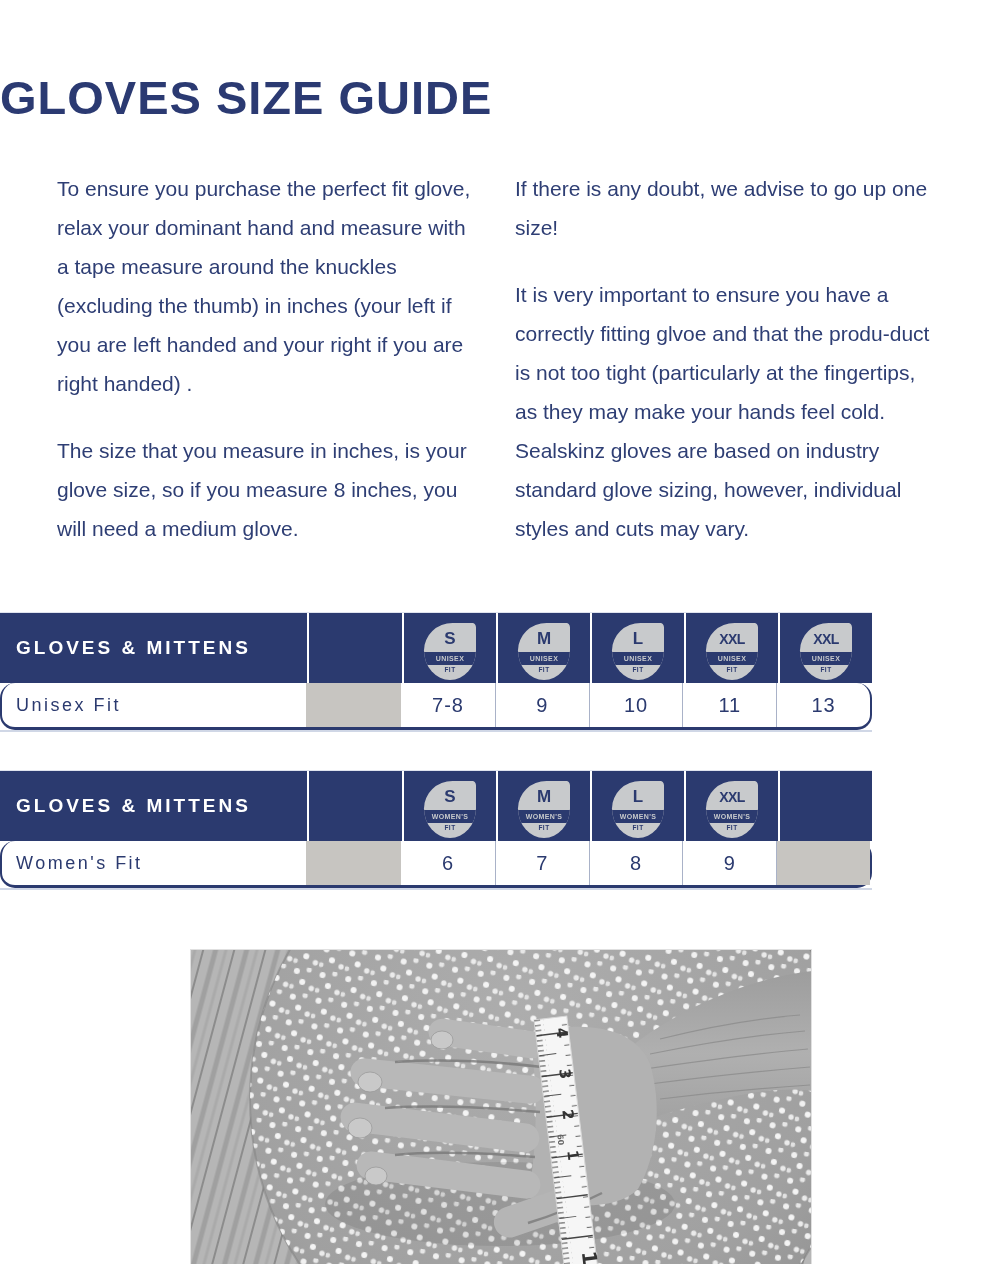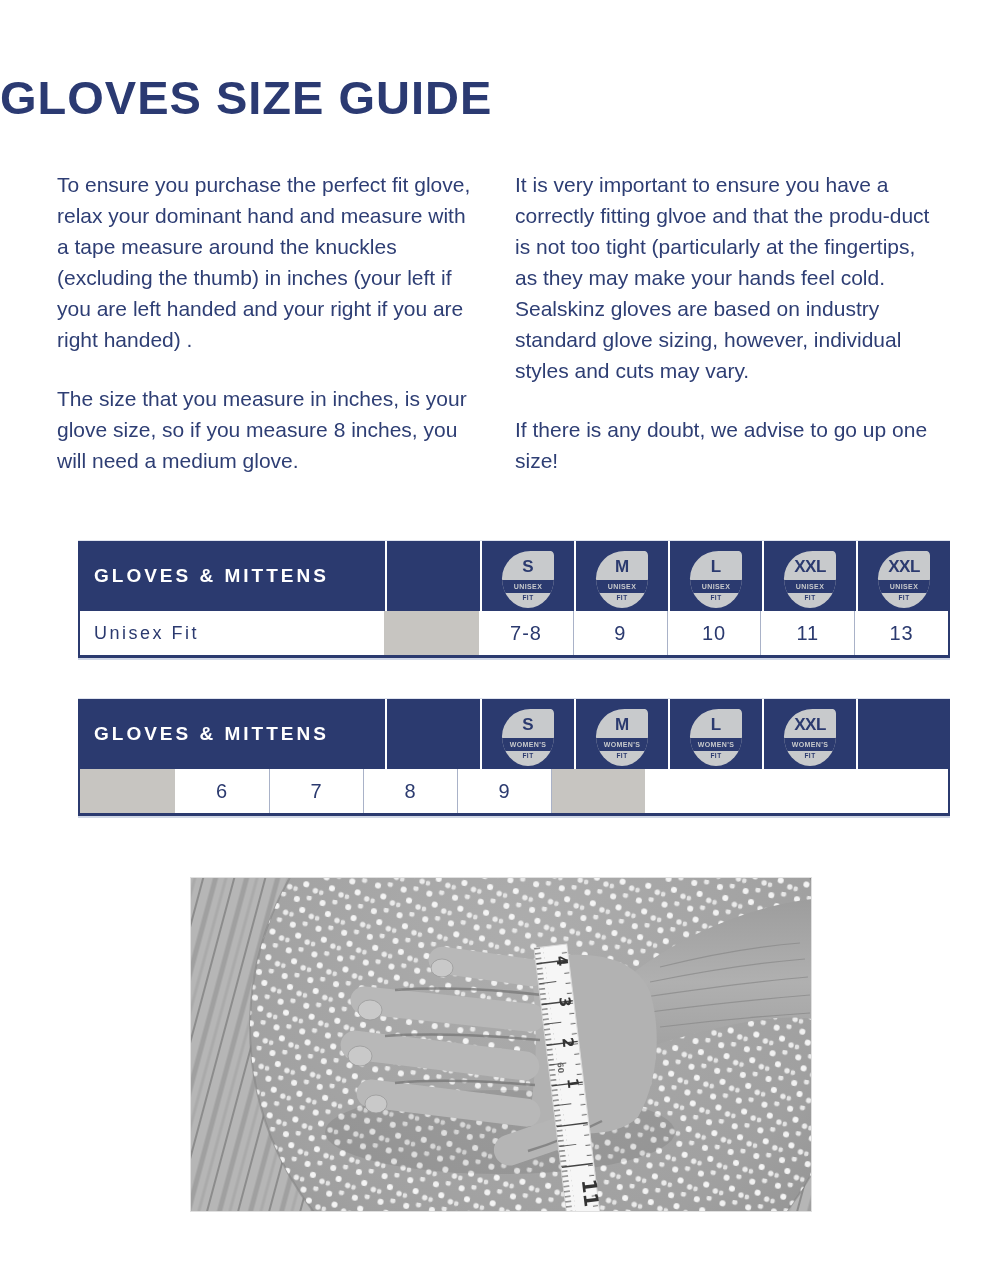--- a/index.html
+++ b/index.html
@@ -19,27 +19,26 @@
   }
   .intro{
     display:flex;
     gap:34px;
     margin:44px 60px 0 57px;
   }
   .intro .col{width:424px;}
   .intro p{
     margin:0 0 28px 0;
     font-size:21px;
-    line-height:31px;
+    line-height:39px;
     color:#2e3e74;
   }
   
   .size-table{
     width:872px;
-    margin-left:78px;
     box-shadow:0 2px 0 rgba(170,182,210,.55), 0 -1px 0 #dfe3ee;
   }
   .size-table.first{margin-top:37px;}
   .size-table.second{margin-top:41px;}
   .t-head{
     display:flex;
     height:70px;
     background:#2b3a6f;
   }
   .h-label{
@@ -54,20 +53,21 @@
     display:flex;align-items:center;justify-content:center;
   }
   .t-body{
     display:flex;
     height:44px;
     border-left:2px solid #2b3a6f;
     border-right:2px solid #2b3a6f;
     border-bottom:3px solid #2b3a6f;
     box-sizing:content-box;
     background:#ffffff;
+    border-radius:15px;
   }
   .b-label{
     width:305px;
     display:flex;align-items:center;
     padding-left:14px;box-sizing:border-box;
     font-size:18px;letter-spacing:2.5px;color:#2b3a6f;
   }
   .b-gap{width:95px;background:#c7c5c1;}
   .b-val{
     width:94px;
@@ -87,21 +87,21 @@
     margin-top:6px;
     background:#c8cacc;
     border-radius:55% 7% 50% 50% / 48% 8% 52% 52%;
     overflow:hidden;
     text-align:center;
   }
   .badge-size{
     height:29px;line-height:32px;
     font-size:17px;font-weight:bold;color:#2b3a6f;
   }
-  .badge.xxl .badge-size{font-size:17px;letter-spacing:-0.5px;}
+  .badge.xxl .badge-size{font-size:14px;letter-spacing:-0.5px;}
   .badge-band{
     position:absolute;left:0;right:0;top:29px;height:13px;
     background:#2b3a6f;
     color:#c8cacc;font-size:7px;font-weight:bold;letter-spacing:.4px;
     line-height:13px;
   }
   .badge-fit{
     position:absolute;left:0;right:0;top:43px;
     font-size:6.5px;font-weight:bold;letter-spacing:.5px;color:#2b3a6f;
   }
@@ -117,22 +117,22 @@
 <main>
 
   <h1 class="page-title">GLOVES SIZE GUIDE</h1>
 
   <section class="intro">
     <div class="col">
       <p>To ensure you purchase the perfect fit glove, relax your dominant hand and measure with a tape measure around the knuckles (excluding the thumb) in inches (your left if you are left handed and your right if you are right handed) .</p>
       <p>The size that you measure in inches, is your glove size, so if you measure 8 inches, you will need a medium glove.</p>
     </div>
     <div class="col">
+      <p>If there is any doubt, we advise to go up one size!</p>
       <p>It is very important to ensure you have a correctly fitting glvoe and that the produ-duct is not too tight (particularly at the fingertips, as they may make your hands feel cold. Sealskinz gloves are based on industry standard glove sizing, however, individual styles and cuts may vary.</p>
-      <p>If there is any doubt, we advise to go up one size!</p>
     </div>
   </section>
 
   <section class="size-table first">
     <div class="t-head">
       <div class="h-label">GLOVES &amp; MITTENS</div>
       <div class="h-gap"></div>
       <div class="h-badge">
         <div class="badge">
           <div class="badge-size">S</div>
@@ -208,20 +208,21 @@
       <div class="h-badge">
         <div class="badge xxl">
           <div class="badge-size">XXL</div>
           <div class="badge-band">WOMEN'S</div>
           <div class="badge-fit">FIT</div>
         </div>
       </div>
       <div class="h-badge"></div>
     </div>
     <div class="t-body">
+      <div class="b-label">Women's Fit</div>
       <div class="b-gap"></div>
       <div class="b-val no-sep">6</div>
       <div class="b-val">7</div>
       <div class="b-val">8</div>
       <div class="b-val">9</div>
       <div class="b-gap-end"></div>
     </div>
   </section>
 
   <figure class="photo">

